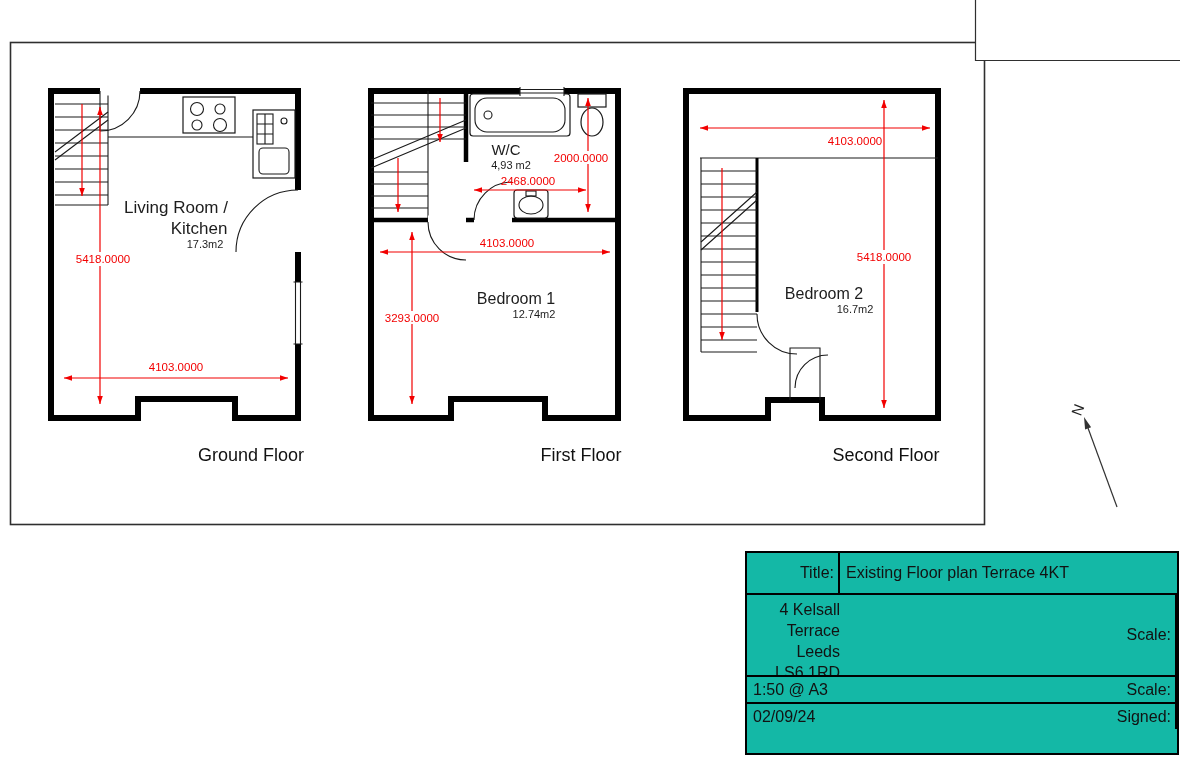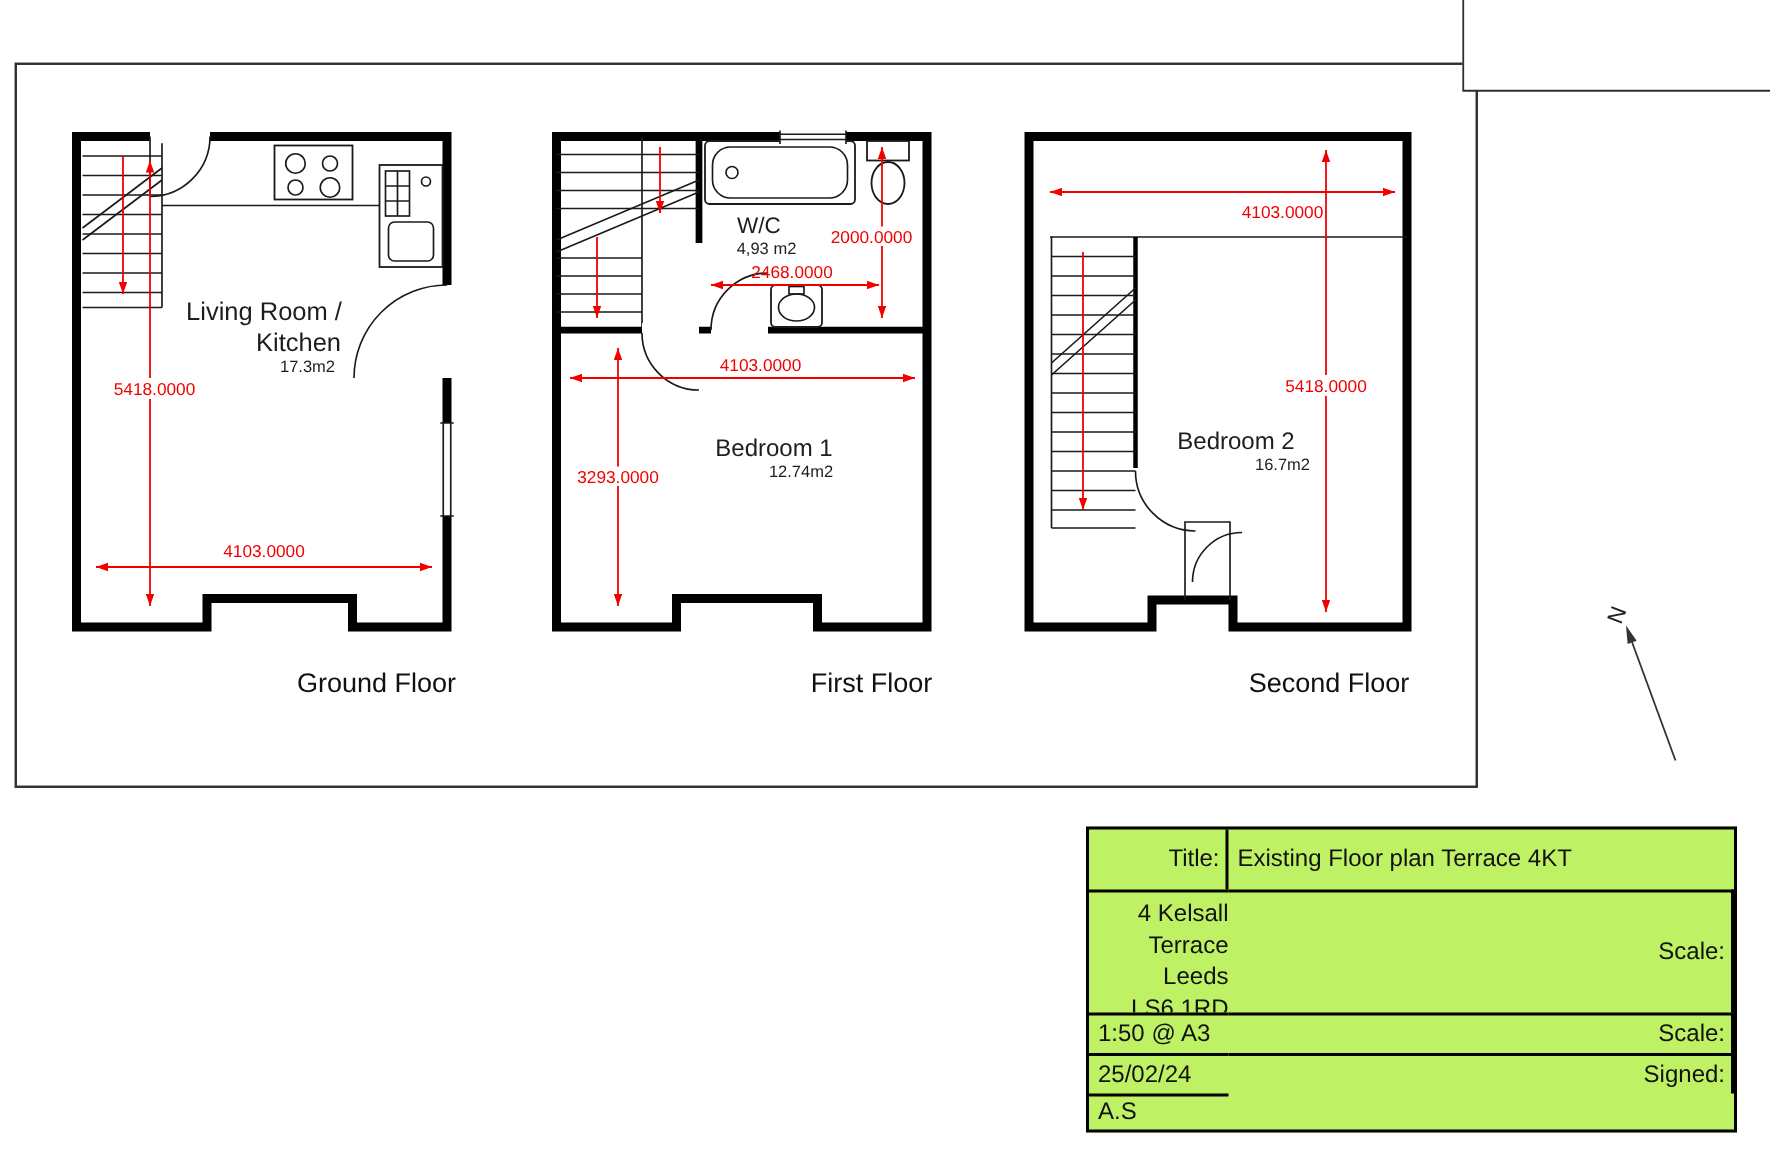--- a/index.html
+++ b/index.html
@@ -12,22 +12,22 @@
   .fix   { fill:#fff; stroke:#1a1a1a; stroke-width:1.2; }
   .gap   { fill:#fff; stroke:none; }
   .dim   { stroke:#f20000; stroke-width:1.2; fill:none; }
   .dimtxt  { fill:#f20000; font-size:11.5px; }
   .roomtxt { fill:#1d1d1d; font-size:17px; }
   .midtxt  { fill:#1d1d1d; font-size:16px; }
   .areatxt { fill:#1d1d1d; font-size:11px; }
   .caption { fill:#111; font-size:18px; }
   .frame { fill:none; stroke:#2f2f2f; stroke-width:1.6; }
 
-  .tb { position:absolute; left:724px; top:551px; width:434px; height:204px;
-        border:2px solid #000; background:#bef264; display:grid;
+  .tb { position:absolute; left:745px; top:551px; width:434px; height:204px;
+        border:2px solid #000; background:#14b8a6; display:grid;
         grid-template-columns:93px 1fr; grid-template-rows:40px 82px 27px 27px auto;
         font-size:16px; color:#121212; }
   .tb > div { display:flex; align-items:center; overflow:hidden; }
   .tb .lab { justify-content:flex-end; padding-right:4px; border-right:2px solid #000; }
   .tb .val { padding-left:6px; }
   .tb .rt  { border-top:2px solid #000; }
   .tb .top { align-items:flex-start; padding-top:4px; }
   .addr span { display:block; line-height:21px;text-align:right; }
 </style>
 </head>
@@ -195,20 +195,19 @@
       <span>4 Kelsall Terrace</span>
       <span>Leeds</span>
       <span>LS6 1RD</span>
     </div>
   </div>
 
   <div class="lab rt">Scale:</div>
   <div class="val rt">1:50 @ A3</div>
 
   <div class="lab rt">Scale:</div>
-  <div class="val rt">25/02/24</div>
+  <div class="val rt">02/09/24</div>
 
   <div class="lab rt">Signed:</div>
-  <div class="val rt">A.S</div>
 </div>
 
 
 
 
 </body></html>

